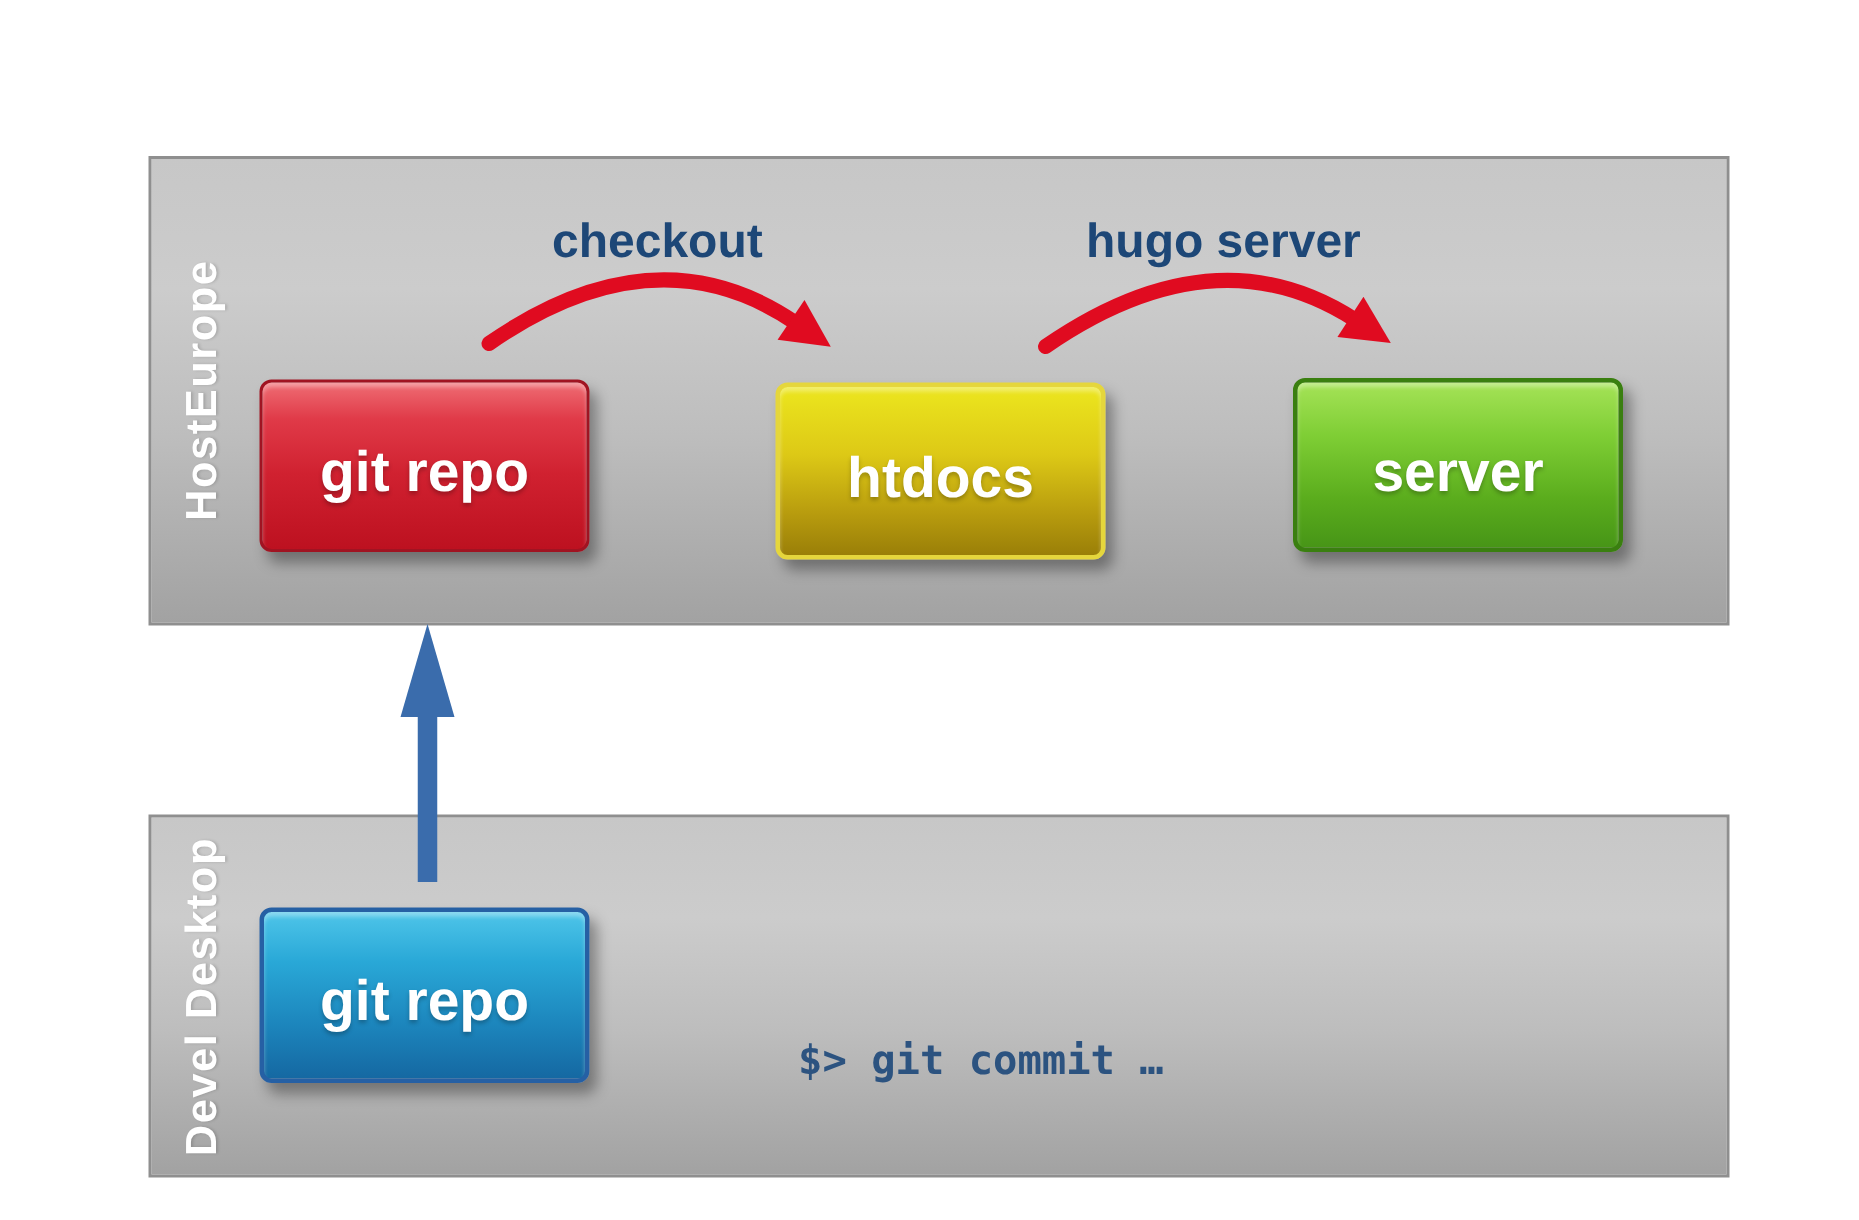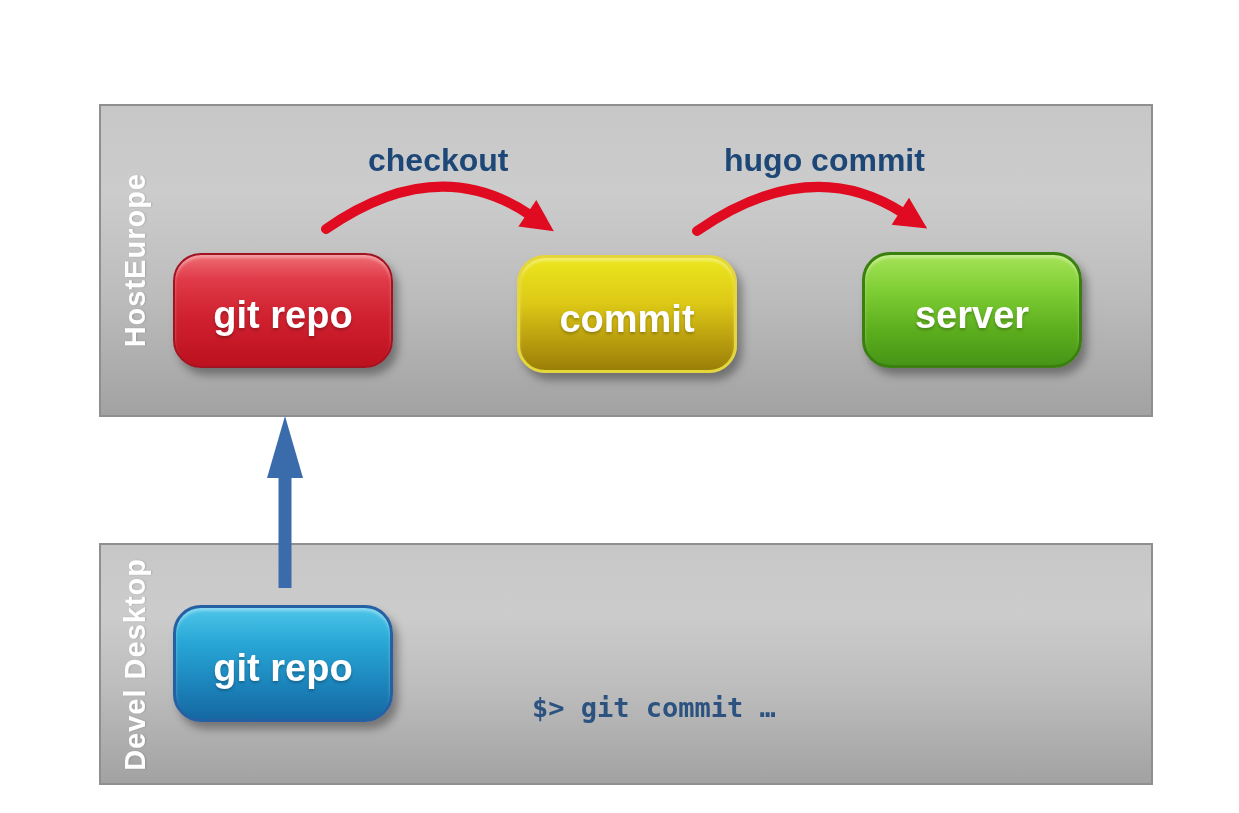--- a/index.html
+++ b/index.html
@@ -38,21 +38,21 @@
     font-size: 29px;
     letter-spacing: 1px;
     white-space: nowrap;
     text-shadow: 0 1px 2px rgba(0,0,0,0.15);
   }
 
   
   .node {
     position: absolute;
     width: 220px; height: 115px;
-    border-radius: 28px;
+    border-radius: 8px;
     display: flex; align-items: center; justify-content: center;
     color: #ffffff;
     font-weight: 700;
     font-size: 38px;
     padding-top: 10px;
     box-sizing: border-box;
     box-shadow: 5px 7px 9px rgba(0,0,0,0.35), inset 0 3px 3px rgba(255,255,255,0.35);
     text-shadow: 0 2px 3px rgba(0,0,0,0.25);
   }
   .node.red {
@@ -130,27 +130,27 @@
         <path d="M 0 0 L 10 5 L 0 10 z" fill="#e00b20"></path>
       </marker>
     </defs>
     <path d="M 326 229 Q 437 152 530 215" fill="none" stroke-width="10" stroke-linecap="round" marker-end="url(#redArrowHead)" stroke="#e00b20"></path>
     <path d="M 697 231 Q 810 153 903 213" fill="none" stroke-width="10" stroke-linecap="round" marker-end="url(#redArrowHead)" stroke="#e00b20"></path>
     <line x1="285" y1="588" x2="285" y2="472" stroke-width="13" stroke="#3a6cac"></line>
     <polygon points="285,416 267,478 303,478" fill="#3a6cac"></polygon>
   </svg>
 
   <div class="arrow-label checkout">checkout</div>
-  <div class="arrow-label hugo-server">hugo commit</div>
+  <div class="arrow-label hugo-server">hugo server</div>
 
   <div class="node red">
     <span>git repo</span>
   </div>
   <div class="node yellow">
-    <span>commit</span>
+    <span>htdocs</span>
   </div>
   <div class="node green">
     <span>server</span>
   </div>
   <div class="node blue">
     <span>git repo</span>
   </div>
 
   <div class="terminal">
     <div>$&gt; git commit …</div>

